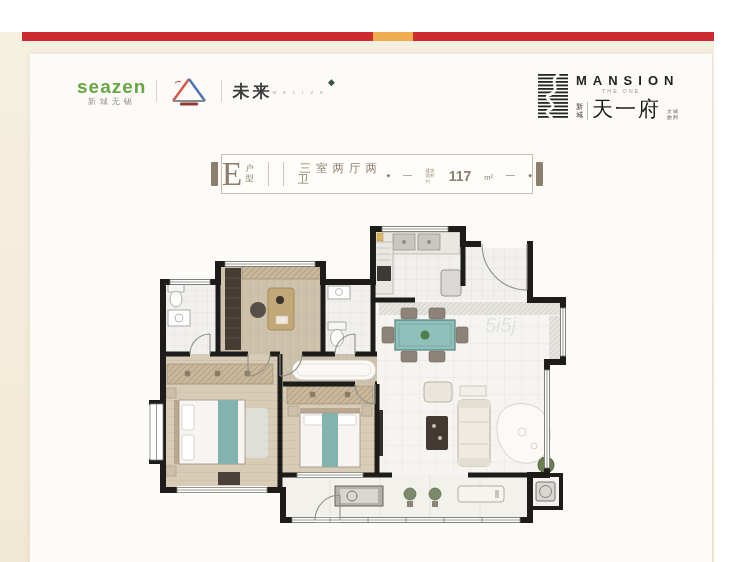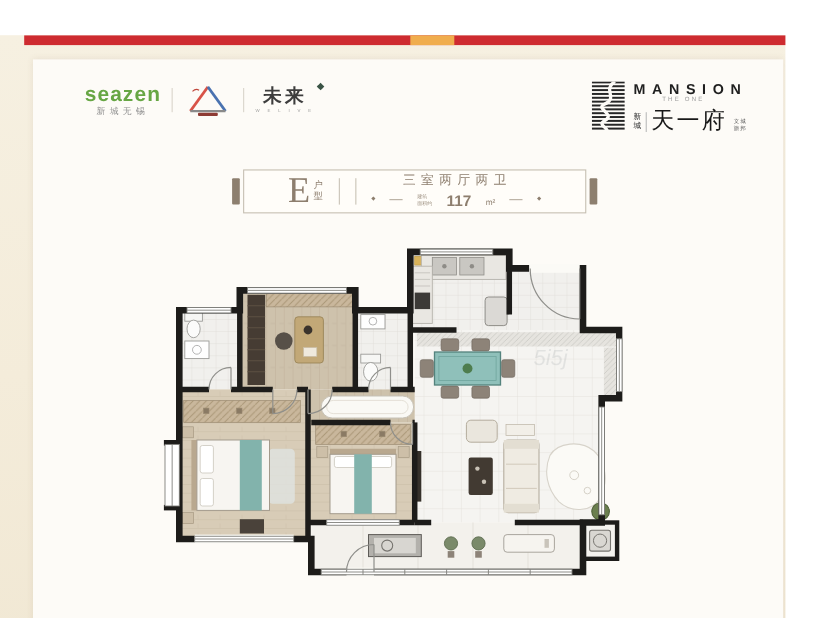--- a/index.html
+++ b/index.html
@@ -11,21 +11,21 @@
   .topbar .orange{position:absolute;left:351px;top:0;width:40px;height:9px;background:#f0ad4d;}
   
   .card{position:absolute;left:30px;top:22px;width:682px;height:540px;
     background:#fdfbf7;box-shadow:0 0 6px rgba(120,100,70,.12);}
   
   .logo-left{position:absolute;left:77px;top:44px;display:flex;align-items:center;gap:10px;}
   .seazen{display:flex;flex-direction:column;align-items:center;line-height:1;}
   .seazen .brand{font-size:19px;font-weight:bold;letter-spacing:1px;color:#67a644;}
   .seazen .sub{font-size:8px;color:#8f8f8f;letter-spacing:4px;margin-top:2px;}
   .vdiv{width:1px;height:22px;background:#d9d4ca;}
-  .future{position:relative;display:flex;flex-direction:column;align-items:center;line-height:1;}
+  .future{position:relative;display:flex;flex-direction:row;align-items:center;line-height:1;}
   .future .label{font-size:17px;font-weight:600;letter-spacing:3px;color:#3d3d3d;}
   .future .diamond{position:absolute;top:-5px;right:-9px;font-size:9px;color:#3a5345;}
   .future .tagline{font-size:4px;color:#9a9a9a;letter-spacing:3px;margin-top:3px;}
   .logo-right{position:absolute;left:538px;top:42px;display:flex;align-items:flex-start;gap:8px;}
   .mansion-txt{display:flex;flex-direction:column;line-height:1;}
   .mansion-title{font-size:13px;font-weight:bold;letter-spacing:6px;color:#1f1f1f;}
   .mansion-sub{font-size:5.5px;color:#9a9a9a;letter-spacing:2px;margin:2px 0 0 26px;}
   .mansion-cn{display:flex;align-items:flex-end;gap:4px;margin-top:4px;}
   .cn-prefix{display:flex;flex-direction:column;font-size:7px;color:#333;line-height:1.15;letter-spacing:0;}
   .cn-vline{width:1px;height:18px;background:#bbb;}
@@ -35,21 +35,21 @@
   
   .titleblock{position:absolute;left:221px;top:122px;width:310px;height:38px;
     background:#fffdf9;border:1px solid #c6bfb2;display:flex;align-items:center;justify-content:center;gap:14px;}
   .titleblock .cap{position:absolute;top:7px;width:7px;height:24px;background:#8d7f6f;border-radius:1px;}
   .cap-l{left:-11px;} .cap-r{right:-11px;}
   .tb-e{display:flex;align-items:center;}
   .tb-e .letter{font-family:"Liberation Serif",serif;font-size:33px;color:#8d7e6e;line-height:1;}
   .tb-e .suffix{display:flex;flex-direction:column;font-size:8.5px;color:#8d7e6e;line-height:1.15;margin-left:3px;}
   .tb-div{width:1px;height:24px;background:#c9c2b6;}
   .tb-name{font-family:"Liberation Serif",serif;font-size:23px;color:#8d7e6e;letter-spacing:12px;text-indent:6px;}
-  .tb-right{display:flex;flex-direction:column;align-items:center;line-height:1;}
+  .tb-right{display:flex;flex-direction:row;align-items:center;line-height:1;}
   .tb-spec{font-size:11.5px;color:#8d7e6e;letter-spacing:5px;text-indent:2px;}
   .tb-area{display:flex;align-items:center;gap:13px;margin-top:4px;color:#8d7e6e;}
   .tb-area .dm{font-size:5px;}
   .tb-area .ln{width:12px;height:1px;background:#b6ac9e;}
   .tb-area .lbl{display:flex;flex-direction:column;font-size:4.5px;line-height:1.2;color:#9a8d7d;}
   .tb-area .val{font-size:14px;font-weight:600;}
   .tb-area .unit{font-size:7.5px;margin-top:3px;}
   
   .plan{position:absolute;left:130px;top:192px;width:436px;height:308px;}
   

